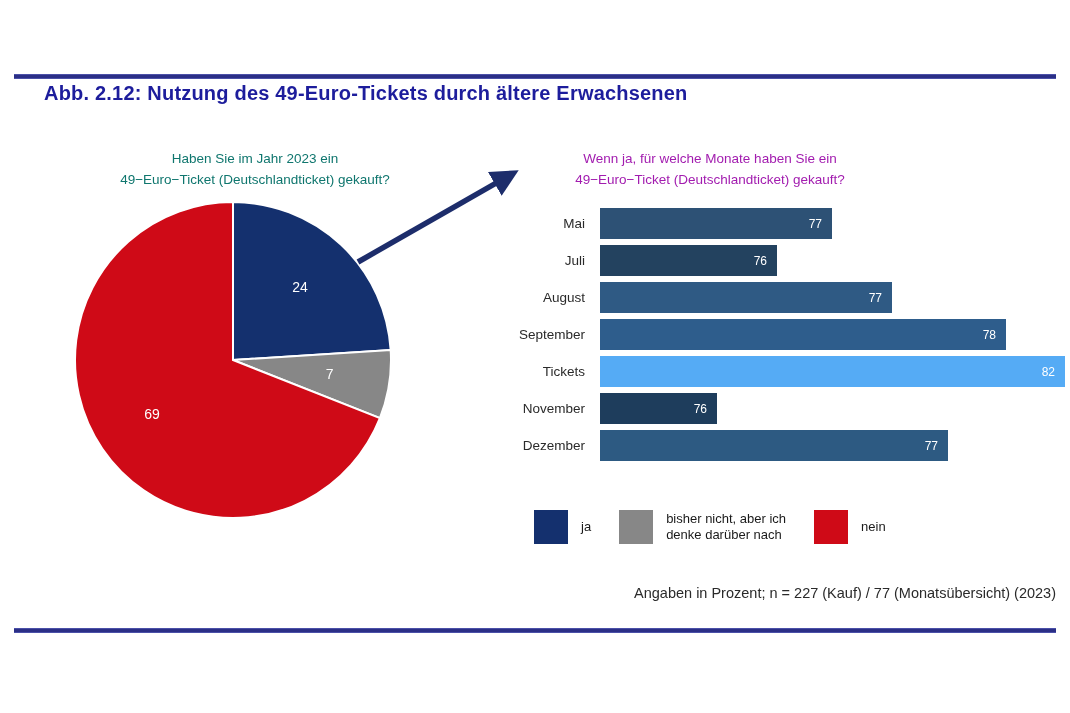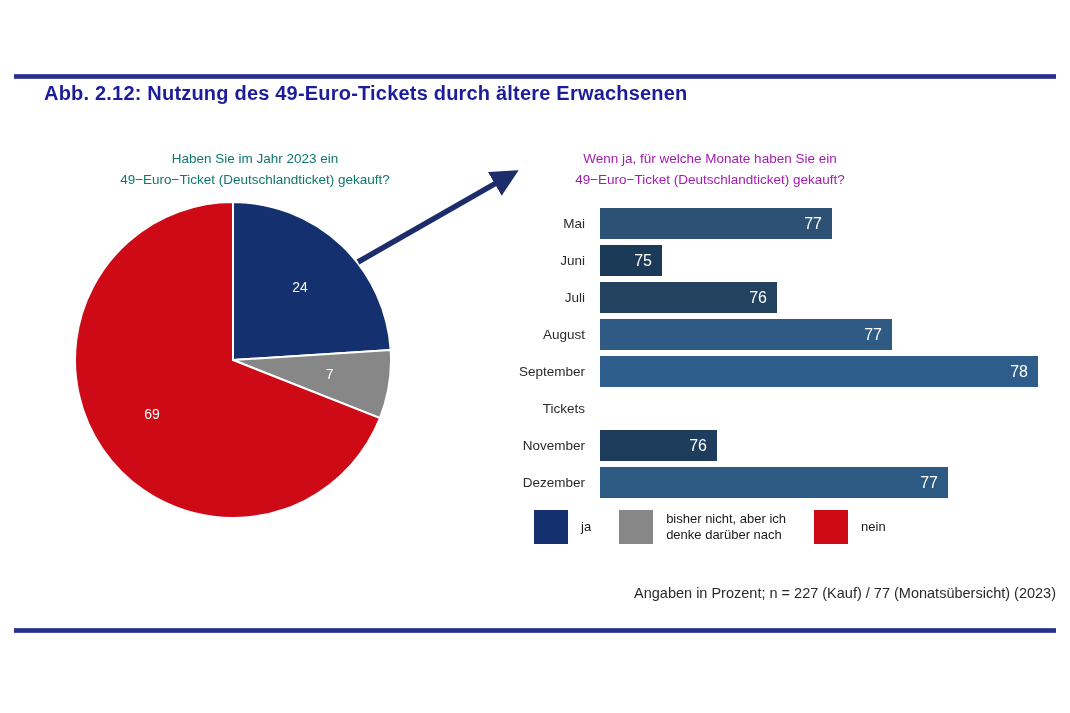--- a/index.html
+++ b/index.html
@@ -138,21 +138,21 @@
   .bar-rect {
     position: absolute;
     left: 0;
     top: 3px;
     height: 31px;
     display: flex;
     align-items: center;
     justify-content: flex-end;
   }
   .bar-val {
-    font-size: 16px;
+    font-size: 12px;
     color: #ffffff;
     padding-right: 10px;
     white-space: nowrap;
     text-align: right;
   }
 
   
   .legend {
     position: absolute;
     left: 534px;
@@ -235,53 +235,50 @@
     <div class="bar-rows" id="bar-rows">
         <div class="bar-row">
           <div class="bar-cat">Mai</div>
           <div class="bar-track">
             <div class="bar-rect" style="width: 232px; background: rgb(45, 81, 117);">
               <span class="bar-val">77</span>
             </div>
           </div>
         </div>
         <div class="bar-row">
-          <div class="bar-cat">Juni</div>
-          <div class="bar-track">
-            <div class="bar-rect" style="width: 62px; background: rgb(27, 58, 87);">
-              <span class="bar-val">75</span>
-            </div>
-          </div>
-        </div>
-        <div class="bar-row">
           <div class="bar-cat">Juli</div>
           <div class="bar-track">
             <div class="bar-rect" style="width: 177px; background: rgb(35, 66, 95);">
               <span class="bar-val">76</span>
             </div>
           </div>
         </div>
         <div class="bar-row">
           <div class="bar-cat">August</div>
           <div class="bar-track">
             <div class="bar-rect" style="width: 292px; background: rgb(47, 90, 132);">
               <span class="bar-val">77</span>
             </div>
           </div>
         </div>
         <div class="bar-row">
           <div class="bar-cat">September</div>
           <div class="bar-track">
-            <div class="bar-rect" style="width: 406px; background: rgb(46, 93, 140); padding-left: 32px;">
+            <div class="bar-rect" style="width: 406px; background: rgb(46, 93, 140);">
               <span class="bar-val">78</span>
             </div>
           </div>
         </div>
         <div class="bar-row">
           <div class="bar-cat">Tickets</div>
+          <div class="bar-track">
+            <div class="bar-rect" style="width: 465px; background: rgb(85, 171, 245);">
+              <span class="bar-val">82</span>
+            </div>
+          </div>
         </div>
         <div class="bar-row">
           <div class="bar-cat">November</div>
           <div class="bar-track">
             <div class="bar-rect" style="width: 117px; background: rgb(30, 61, 92);">
               <span class="bar-val">76</span>
             </div>
           </div>
         </div>
         <div class="bar-row">

